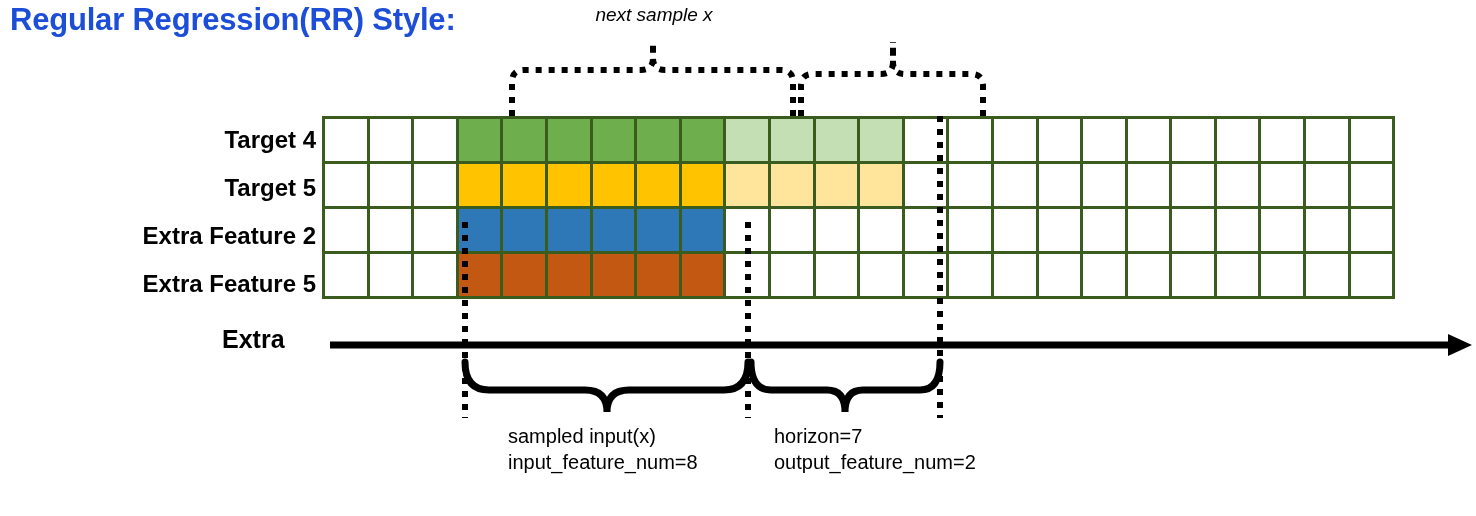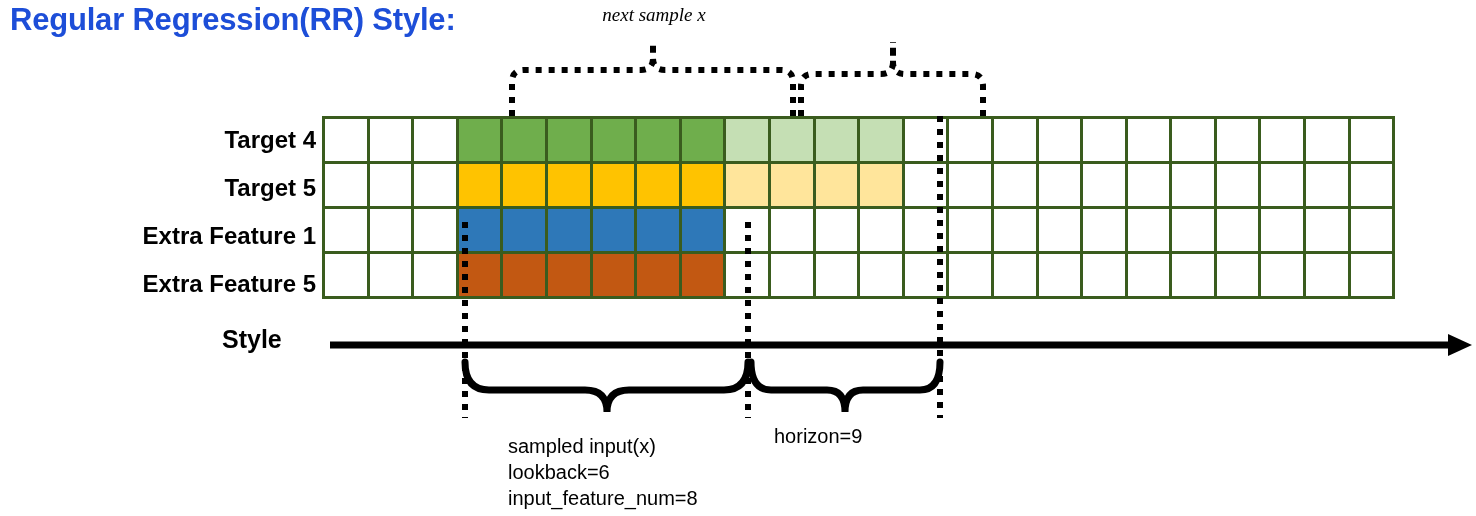--- a/index.html
+++ b/index.html
@@ -13,21 +13,21 @@
   .title{
     position:absolute;left:10px;top:2px;
     font-size:31px;font-weight:700;color:#1d4ed8;
     letter-spacing:-0.2px;white-space:nowrap;
   }
 
   .note{
     position:absolute;font-size:19px;font-style:italic;color:#000;
     white-space:nowrap;text-align:center;
   }
-  #note-x{left:512px;top:4px;width:284px;font-family:Liberation Serif, serif;}
+  #note-x{left:512px;top:4px;width:284px;}
   #note-y{left:800px;top:4px;width:186px;}
 
   .rowlabel{
     position:absolute;right:1160px;
     font-size:24px;font-weight:700;color:#000;
     white-space:nowrap;text-align:right;
     height:48px;line-height:48px;
   }
 
   .timelabel{
@@ -44,40 +44,40 @@
   }
   .gridrow:first-child .cell{margin-top:0;}
   .cell:first-child{margin-left:0;}
 
   svg.overlay{position:absolute;left:0;top:0;width:1476px;height:516px;pointer-events:none;}
 
   .caption{
     position:absolute;font-size:20px;color:#000;white-space:nowrap;
     line-height:26px;
   }
-  #cap-x{left:508px;top:423px;margin-top:10px;}
+  #cap-x{left:508px;top:423px;}
   #cap-y{left:774px;top:423px;}
 </style>
 </head>
 <body>
 
 <div id="stage">
 
   <div class="title">Regular Regression(RR) Style:</div>
 
   <div class="note" id="note-x">next sample x</div>
 
   <div id="rowlabels">
       <div class="rowlabel" style="top: 116px;">Target 4</div>
       <div class="rowlabel" style="top: 164px;">Target 5</div>
-      <div class="rowlabel" style="top: 212px;">Extra Feature 1</div>
+      <div class="rowlabel" style="top: 212px;">Extra Feature 2</div>
       <div class="rowlabel" style="top: 260px;">Extra Feature 5</div>
     </div>
 
-  <div class="timelabel">Style</div>
+  <div class="timelabel">Extra</div>
 
   <div class="grid" id="grid">
       <div class="gridrow">
         <div class="cell" style="background: rgb(255, 255, 255);"></div>
         <div class="cell" style="background: rgb(255, 255, 255);"></div>
         <div class="cell" style="background: rgb(255, 255, 255);"></div>
         <div class="cell" style="background: rgb(111, 174, 76);"></div>
         <div class="cell" style="background: rgb(111, 174, 76);"></div>
         <div class="cell" style="background: rgb(111, 174, 76);"></div>
         <div class="cell" style="background: rgb(111, 174, 76);"></div>
@@ -202,21 +202,21 @@
       <polygon points="1472,345 1448,334 1448,356" fill="#000"></polygon>
     </g>
 
     <path fill="none" stroke="#000" stroke-width="7" stroke-linecap="round" d="M 465,362 Q 465,390 489,390 L 585,390 Q 607,390 607,412 Q 607,390 629,390 L 724,390 Q 748,390 748,362"></path>
 
     <path fill="none" stroke="#000" stroke-width="7" stroke-linecap="round" d="M 751,362 Q 751,390 771,390 L 827,390 Q 845,390 845,412 Q 845,390 863,390 L 920,390 Q 940,390 940,362"></path>
   </svg>
 
   <div class="caption" id="cap-x">
     <div>sampled input(x)</div>
-    <div>lookback=6</div>
     <div>input_feature_num=8</div>
   </div>
 
   <div class="caption" id="cap-y">
-    <div>horizon=9</div>
+    <div>horizon=7</div>
+    <div>output_feature_num=2</div>
   </div>
 
 </div>
 
 </body></html>

